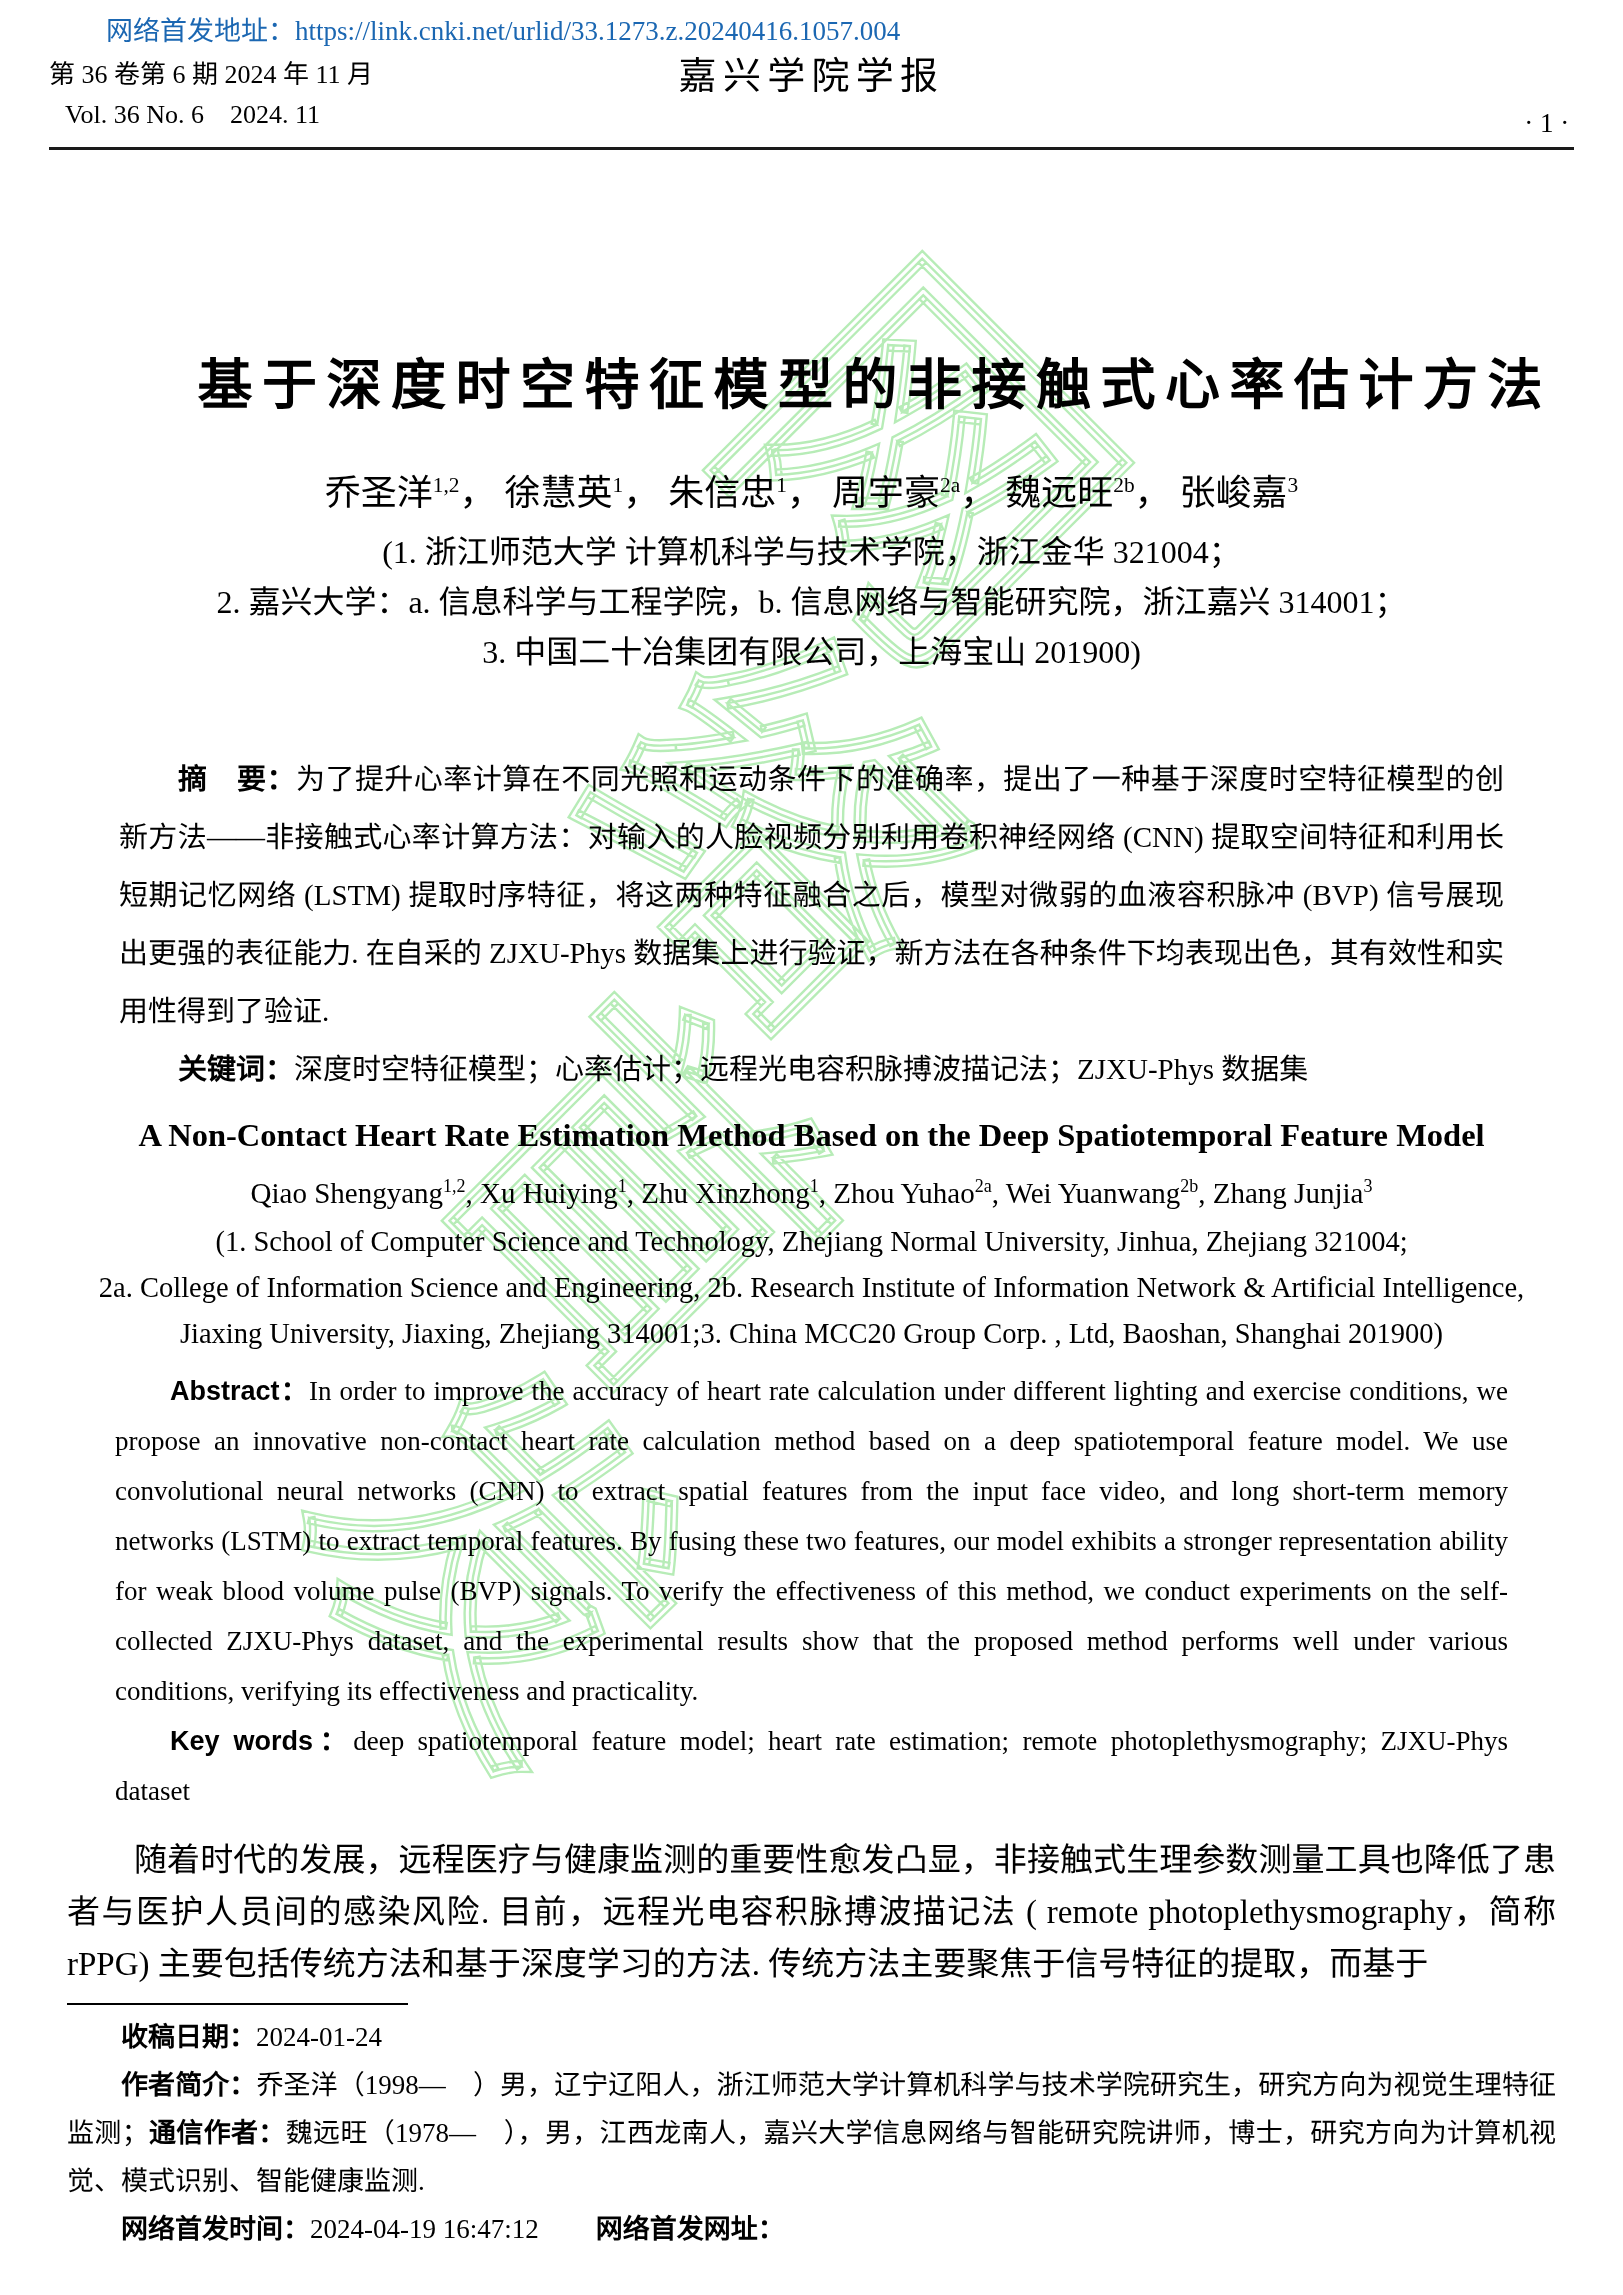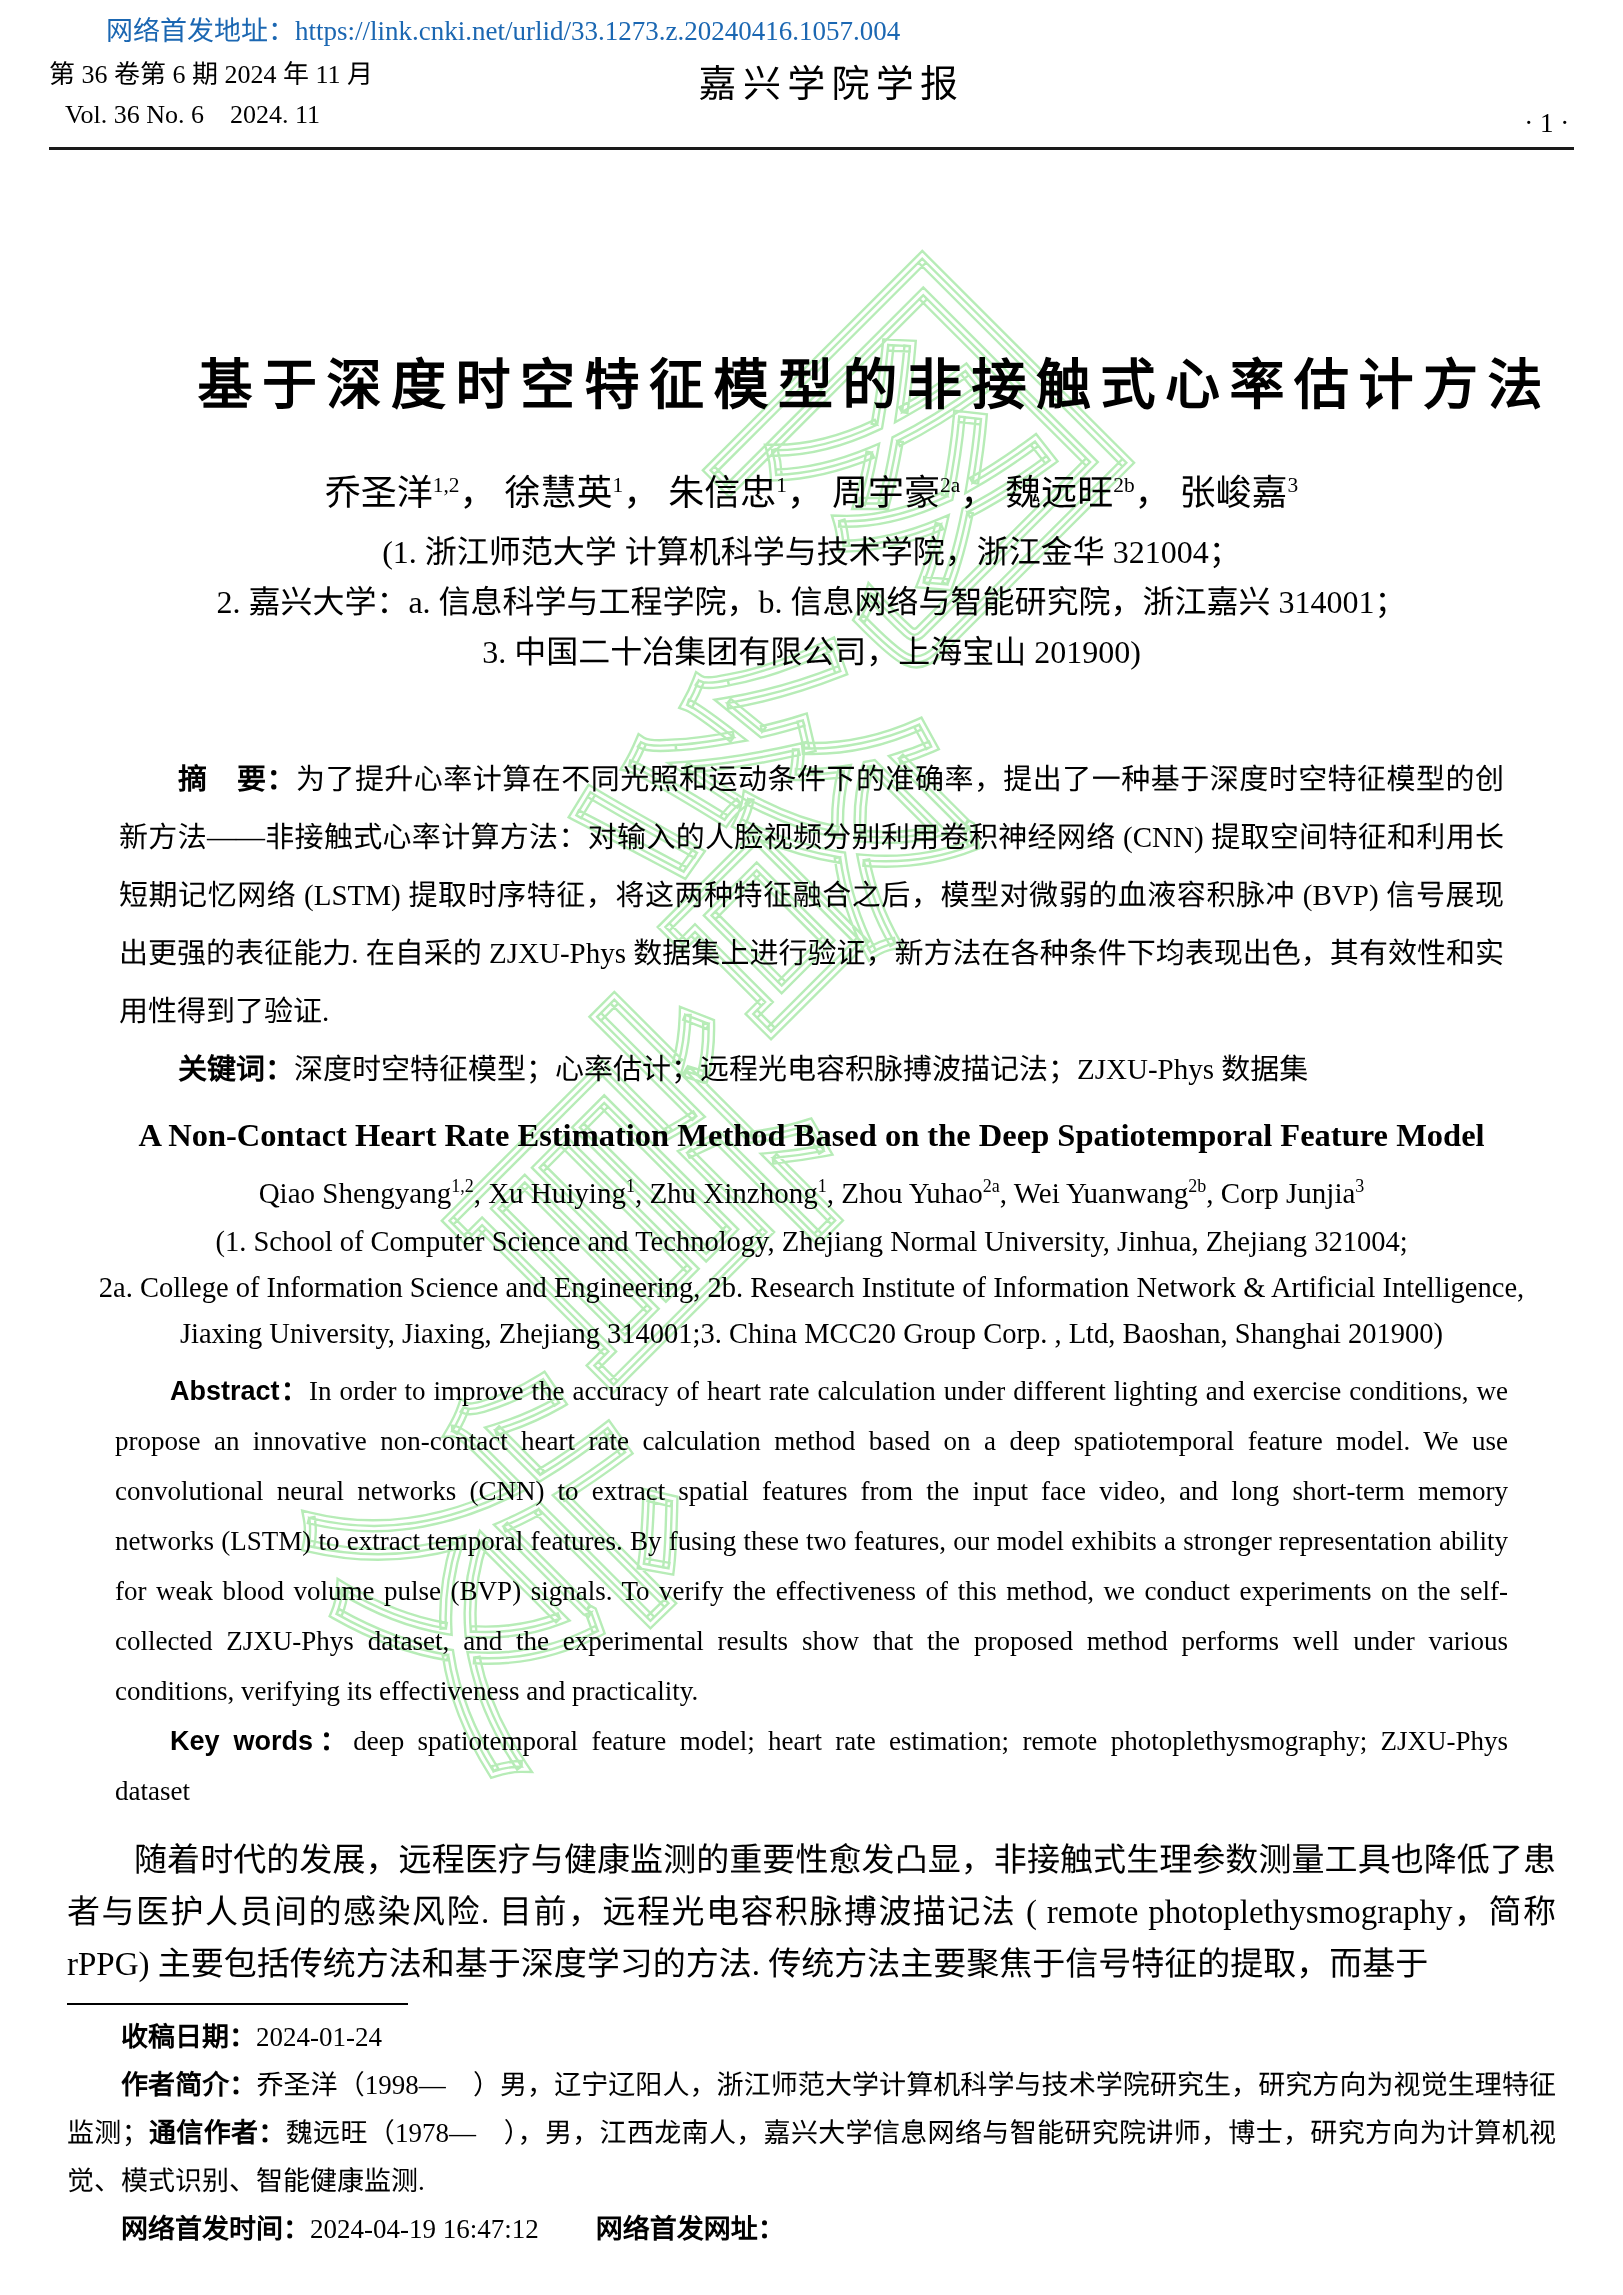--- a/index.html
+++ b/index.html
@@ -33,21 +33,21 @@
     transform:rotate(24deg);
   }
   .content{position:relative;z-index:1;}
   
   header{padding:12.7px 49px 0;}
   .url-line{font-size:27px;line-height:36px;color:var(--link-blue);padding-left:57px;white-space:nowrap;}
   .url-line a{color:var(--link-blue);text-decoration:none;}
   .masthead{position:relative;height:92px;margin-top:1.6px;}
   .issue{position:absolute;left:0;top:4.8px;font-size:26px;line-height:40px;}
   .issue-en{padding-left:16px;}
-  .journal{position:absolute;left:50%;transform:translateX(-50%);top:12px;text-align:center;white-space:nowrap;margin-left:20px;}
+  .journal{position:absolute;left:50%;transform:translateX(-50%);top:4px;text-align:center;white-space:nowrap;}
   .j-cn{font-size:38px;line-height:44px;letter-spacing:6.3px;}
   .j-en{font-size:33px;line-height:46px;font-style:italic;}
   .pageno{position:absolute;right:4.8px;bottom:3.2px;font-size:27px;}
   .rule{border-bottom:3.2px solid #1a1a1a;margin-top:4.8px;}
   
   .title-cn{
     margin:203px 71px 0;
     text-align:right;
     font-family:"Liberation Sans","DejaVu Sans",sans-serif;
     font-weight:900;
@@ -132,21 +132,21 @@
     </div>
 
     <div class="title-en">A Non-Contact Heart Rate Estimation Method Based on the Deep Spatiotemporal Feature Model</div>
 
     <div class="authors-en">
       <span class="author"><span>Qiao Shengyang</span><sup>1,2</sup></span><span>, </span>
       <span class="author"><span>Xu Huiying</span><sup>1</sup></span><span>, </span>
       <span class="author"><span>Zhu Xinzhong</span><sup>1</sup></span><span>, </span>
       <span class="author"><span>Zhou Yuhao</span><sup>2a</sup></span><span>, </span>
       <span class="author"><span>Wei Yuanwang</span><sup>2b</sup></span><span>, </span>
-      <span class="author"><span>Corp Junjia</span><sup>3</sup></span>
+      <span class="author"><span>Zhang Junjia</span><sup>3</sup></span>
     </div>
 
     <div class="affils-en">
       <div>(1. School of Computer Science and Technology, Zhejiang Normal University, Jinhua, Zhejiang 321004;</div>
       <div>2a. College of Information Science and Engineering, 2b. Research Institute of Information Network &amp; Artificial Intelligence,</div>
       <div>Jiaxing University, Jiaxing, Zhejiang 314001;3. China MCC20 Group Corp. , Ltd, Baoshan, Shanghai 201900)</div>
     </div>
 
     <div class="enblock">
       <p><span class="lbl">Abstract：</span><span>In order to improve the accuracy of heart rate calculation under different lighting and exercise conditions, we propose an innovative non-contact heart rate calculation method based on a deep spatiotemporal feature model. We use convolutional neural networks (CNN) to extract spatial features from the input face video, and long short-term memory networks (LSTM) to extract temporal features. By fusing these two features, our model exhibits a stronger representation ability for weak blood volume pulse (BVP) signals. To verify the effectiveness of this method, we conduct experiments on the self-collected ZJXU-Phys dataset, and the experimental results show that the proposed method performs well under various conditions, verifying its effectiveness and practicality.</span></p>

